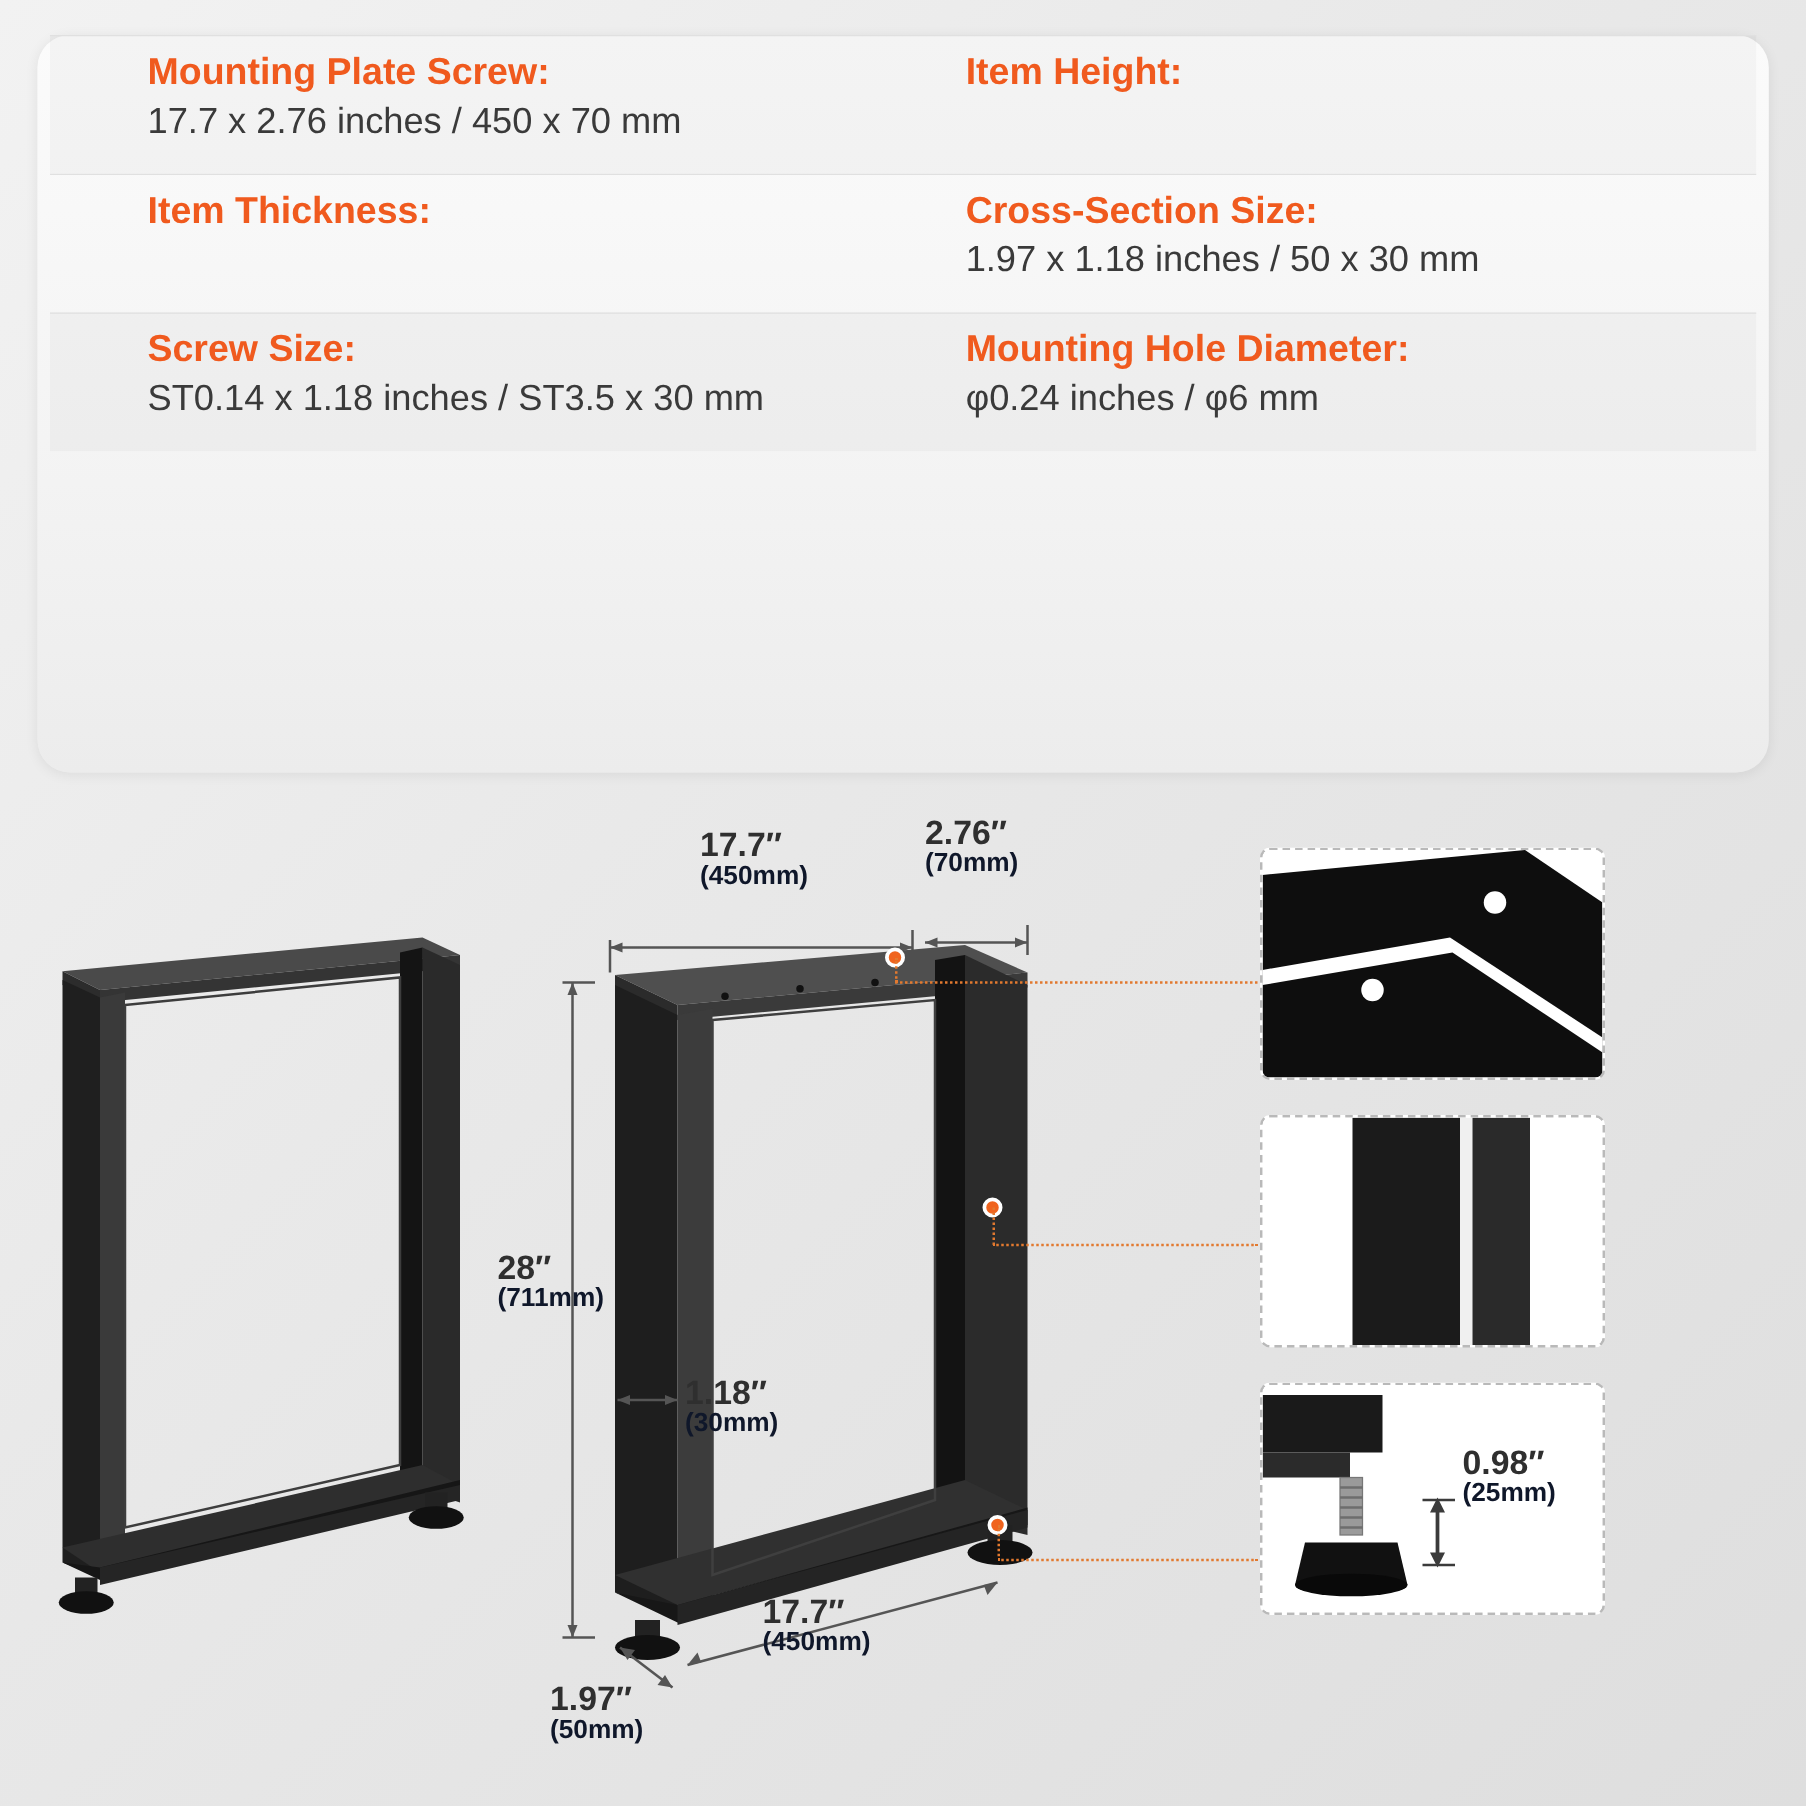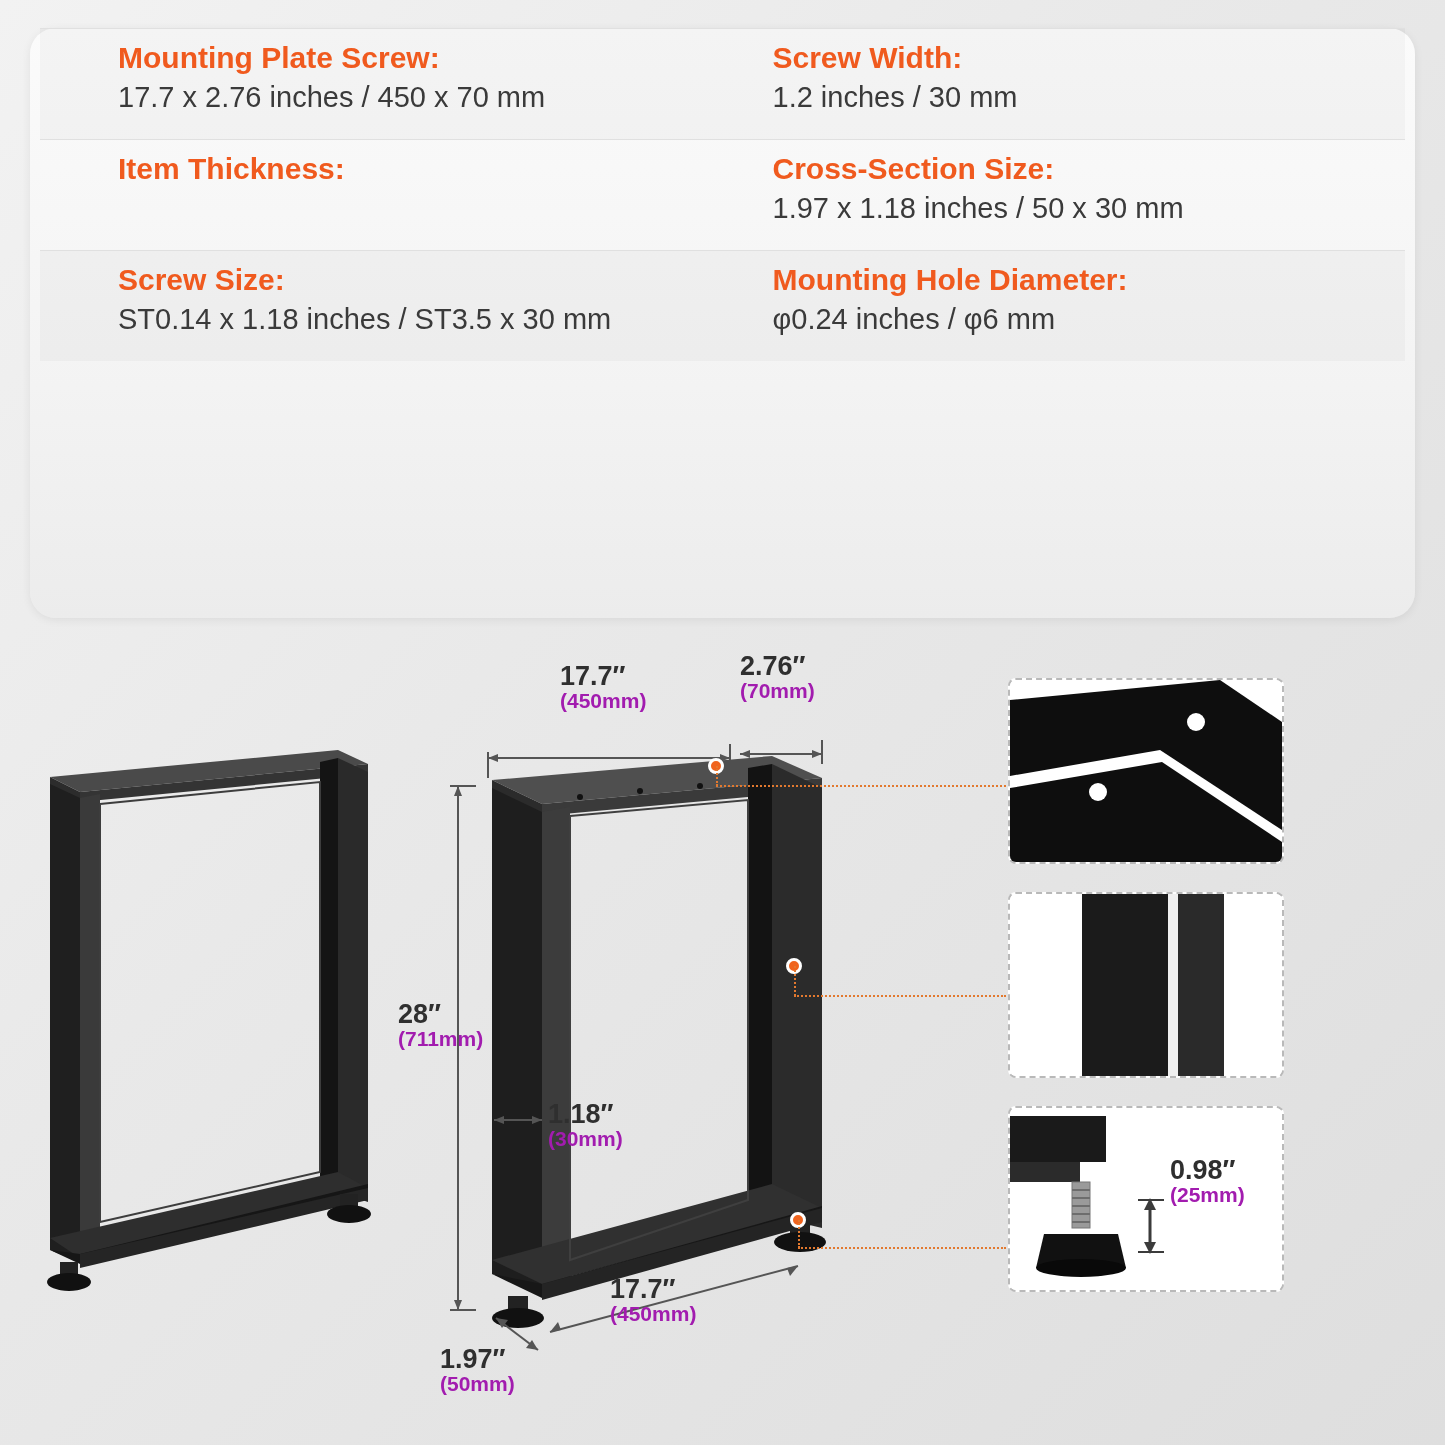--- a/index.html
+++ b/index.html
@@ -89,21 +89,21 @@
     color: #2f2f2f;
     line-height: 1.05;
   }
   .dim .big {
     font-size: 27px;
     font-weight: bold;
   }
   .dim .small {
     font-size: 21px;
     font-weight: bold;
-    color: #a21caf;
+    color: #0f172a;
   }
 
   .callout-box {
     position: absolute;
     border: 2px dashed #b9b9b9;
     border-radius: 8px;
     background: #fff;
     overflow: hidden;
   }
   .dotline {
@@ -126,22 +126,21 @@
 <div class="spec-card">
 
   <div class="spec-rows">
 
     <div class="spec-row alt">
       <div class="spec-cell">
         <div class="spec-label">Mounting Plate Screw:</div>
         <div class="spec-value">17.7 x 2.76 inches / 450 x 70 mm</div>
       </div>
       <div class="spec-cell right">
-        <div class="spec-label">Screw Width:</div>
-        <div class="spec-value">1.2 inches / 30 mm</div>
+        <div class="spec-label">Item Height:</div>
       </div>
     </div>
 
     <div class="spec-row">
       <div class="spec-cell">
         <div class="spec-label">Item Thickness:</div>
       </div>
       <div class="spec-cell right">
         <div class="spec-label">Cross-Section Size:</div>
         <div class="spec-value">1.97 x 1.18 inches / 50 x 30 mm</div>

